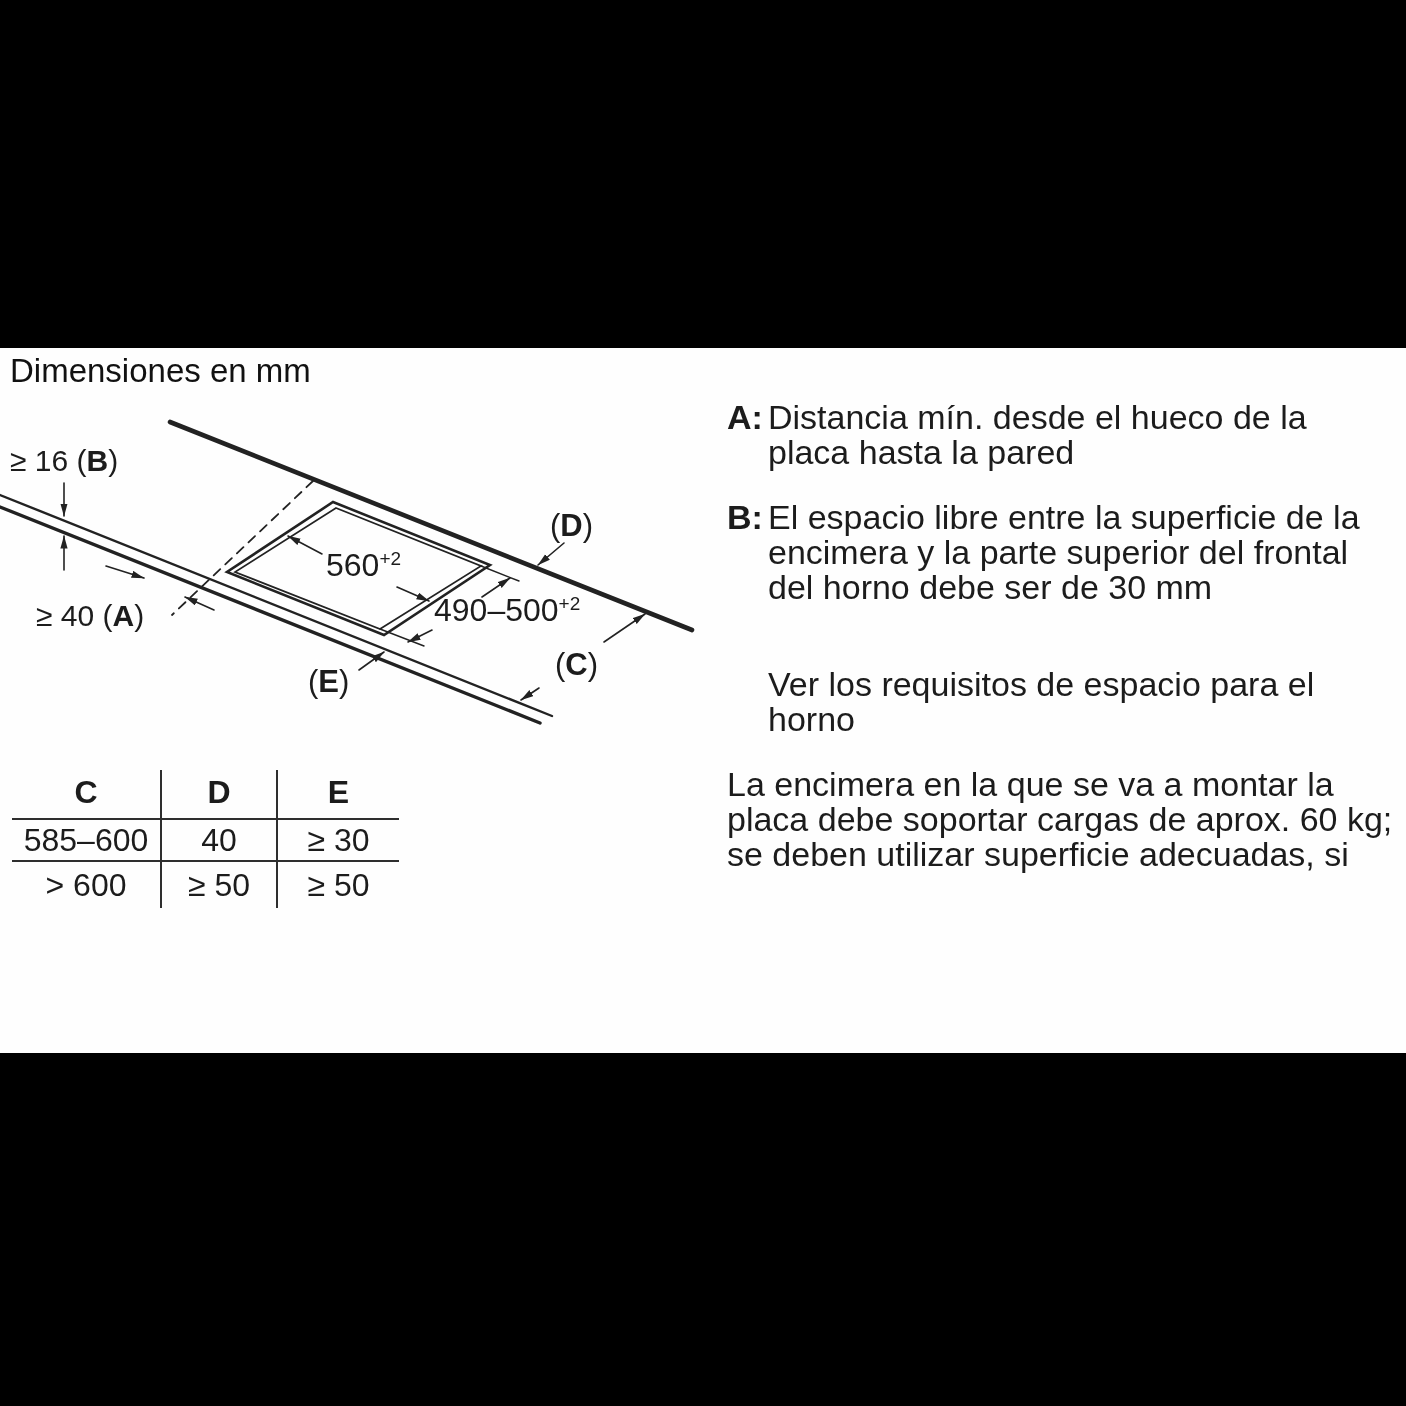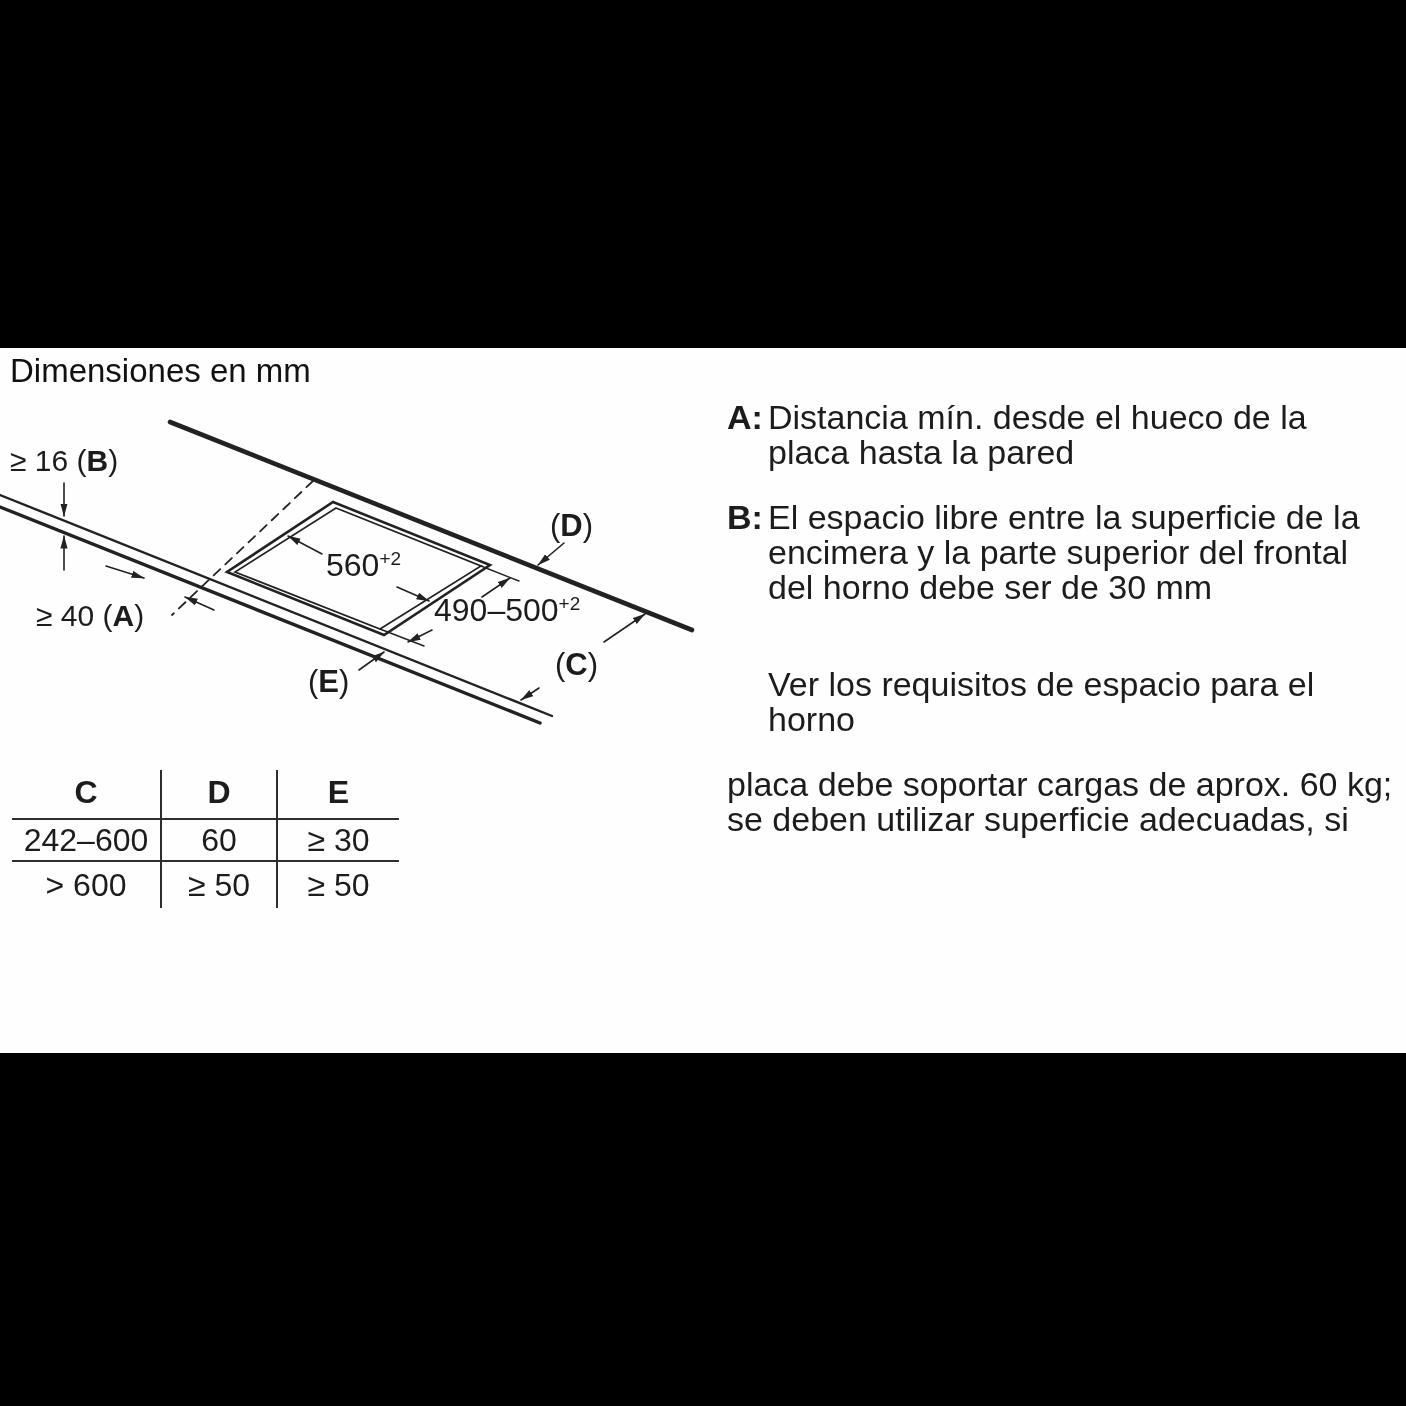--- a/index.html
+++ b/index.html
@@ -101,22 +101,22 @@
     <table class="dims-table">
       <thead>
         <tr>
           <th class="c1">C</th>
           <th class="c2 mid">D</th>
           <th class="c3">E</th>
         </tr>
       </thead>
       <tbody>
         <tr class="r1">
-          <td>242–600</td>
-          <td class="mid">60</td>
+          <td>585–600</td>
+          <td class="mid">40</td>
           <td>≥ 30</td>
         </tr>
         <tr class="r2">
           <td>&gt; 600</td>
           <td class="mid">≥ 50</td>
           <td>≥ 50</td>
         </tr>
       </tbody>
     </table>
 
@@ -132,20 +132,21 @@
       <div class="note-line">encimera y la parte superior del frontal</div>
       <div class="note-line">del horno debe ser de 30 mm</div>
     </div>
 
     <div class="note" style="top:319px">
       <div class="note-line">Ver los requisitos de espacio para el</div>
       <div class="note-line">horno</div>
     </div>
 
     <div class="note flush" style="top:419px">
+      <div class="note-line">La encimera en la que se va a montar la</div>
       <div class="note-line">placa debe soportar cargas de aprox. 60 kg;</div>
       <div class="note-line">se deben utilizar superficie adecuadas, si</div>
     </div>
 
   </div>
 
   <div class="letterbox bottom"></div>
 </div>
 
 </body></html>

